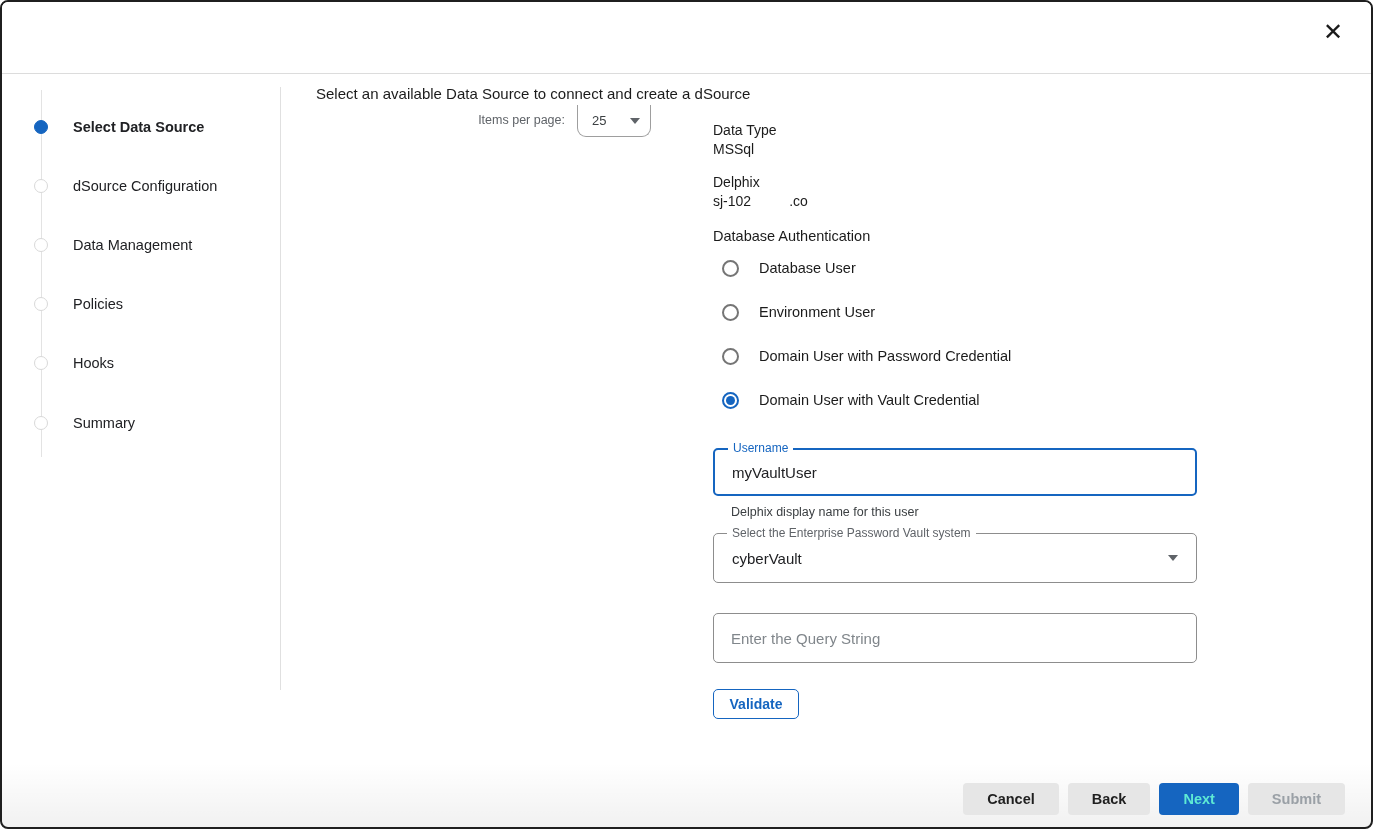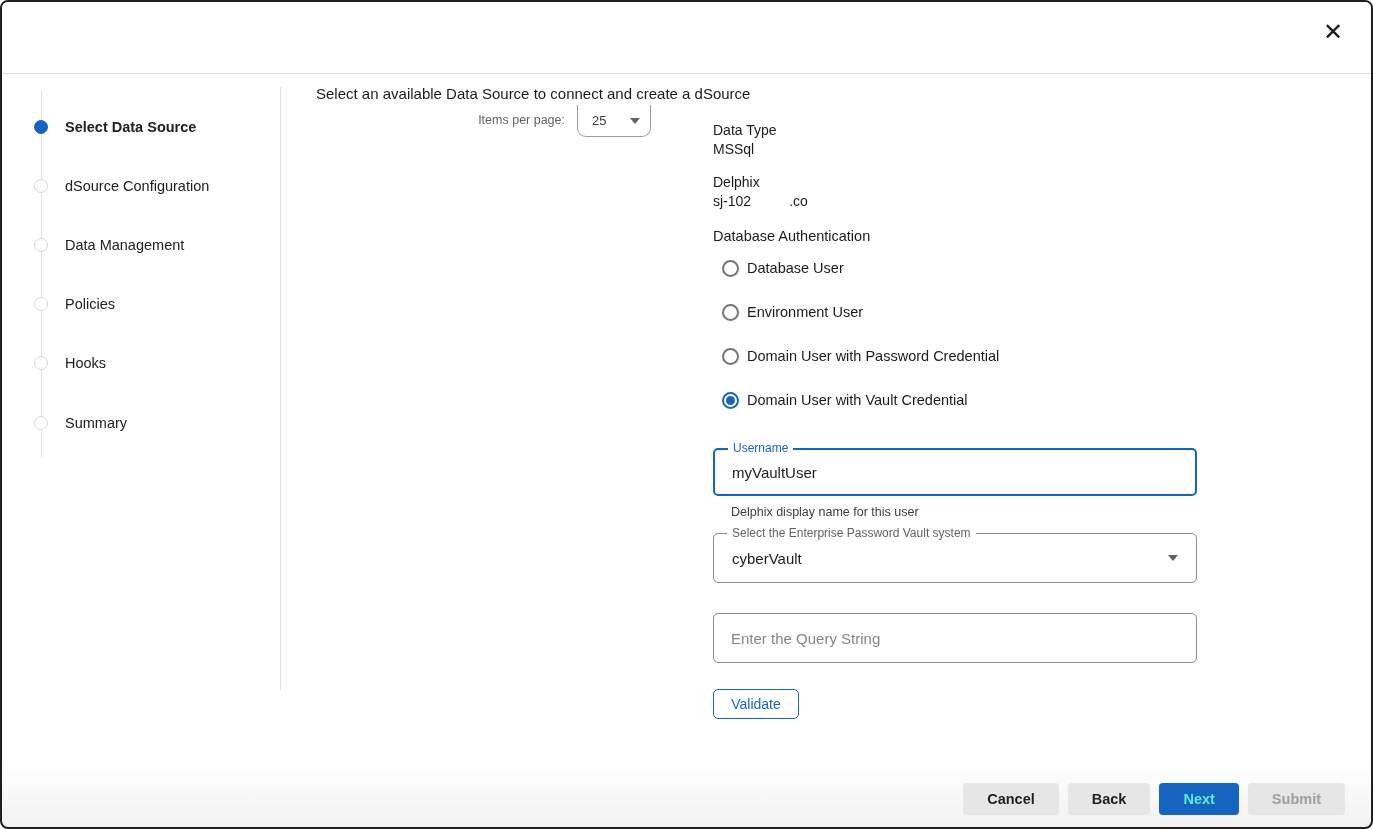--- a/index.html
+++ b/index.html
@@ -49,21 +49,21 @@
     position: absolute;
     left: 39px; top: 88px;
     width: 1px; height: 367px;
     background: #e3e3e3;
   }
   .step {
     position: absolute;
     left: 32px;
     display: flex;
     align-items: center;
-    gap: 17px;
+    gap: 25px;
     height: 22px;
   }
   .step .dot {
     width: 14px; height: 14px;
     border-radius: 50%;
     background: #fff;
     border: 1px solid #d9d9d9;
     flex: 0 0 auto;
     position: relative;
     z-index: 2;
@@ -136,21 +136,21 @@
     left: 711px; top: 226px;
     font-size: 14.5px;
     color: #1b1b1b;
   }
 
   .radio-row {
     position: absolute;
     left: 720px;
     display: flex;
     align-items: center;
-    gap: 8px;
+    gap: 20px;
     height: 22px;
     cursor: pointer;
   }
   .radio-circle {
     width: 17px; height: 17px;
     border-radius: 50%;
     border: 2px solid #757575;
     background: #fff;
     flex: 0 0 auto;
     display: flex; align-items: center; justify-content: center;
@@ -221,21 +221,21 @@
   .validate-btn {
     position: absolute;
     left: 711px; top: 687px;
     width: 86px; height: 30px;
     border: 1.5px solid #1565c0;
     border-radius: 5px;
     background: #fff;
     color: #1565c0;
     font-family: "Liberation Sans", sans-serif;
     font-size: 14px;
-    font-weight: normal;
+    font-weight: bold;
     cursor: pointer;
   }
 
   
   .footer-shade {
     position: absolute;
     left: 0; right: 0; bottom: 0;
     height: 64px;
     background: linear-gradient(to bottom, rgba(0,0,0,0) 0%, rgba(0,0,0,0.055) 100%);
     pointer-events: none;

